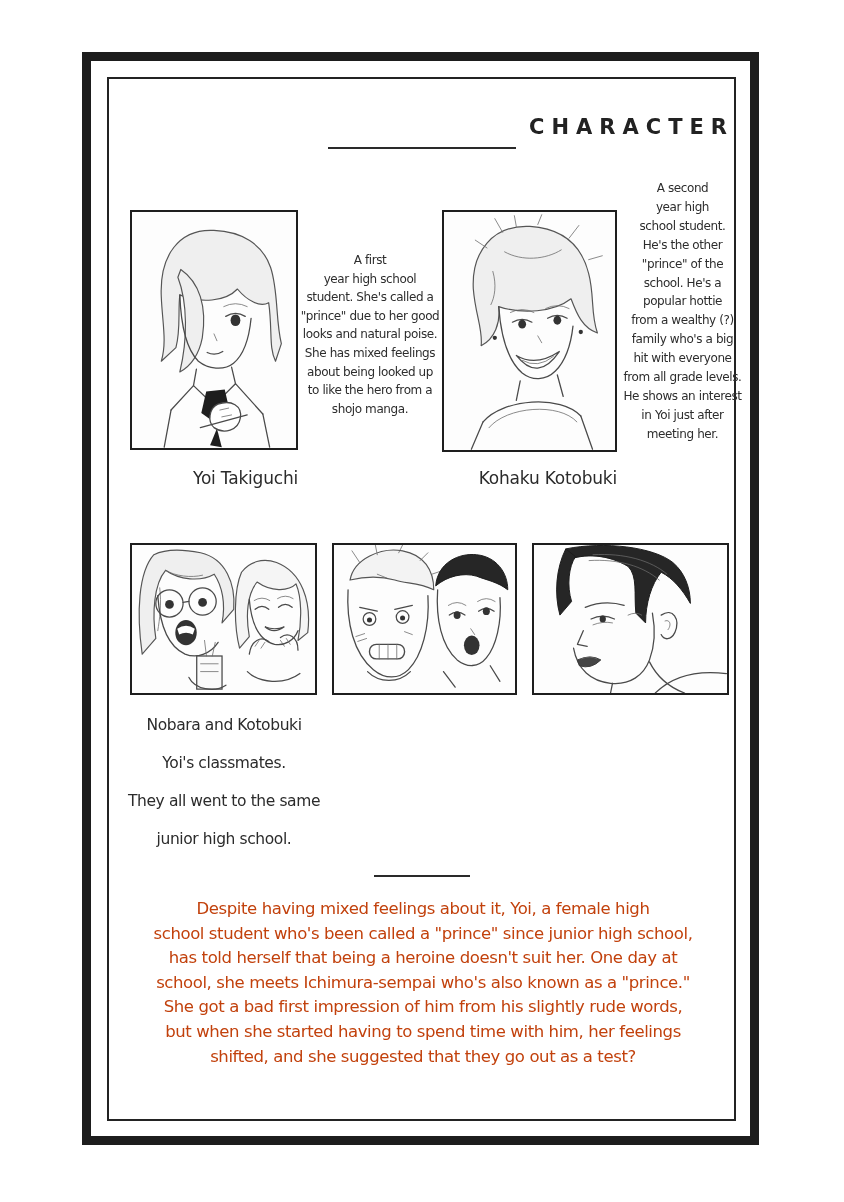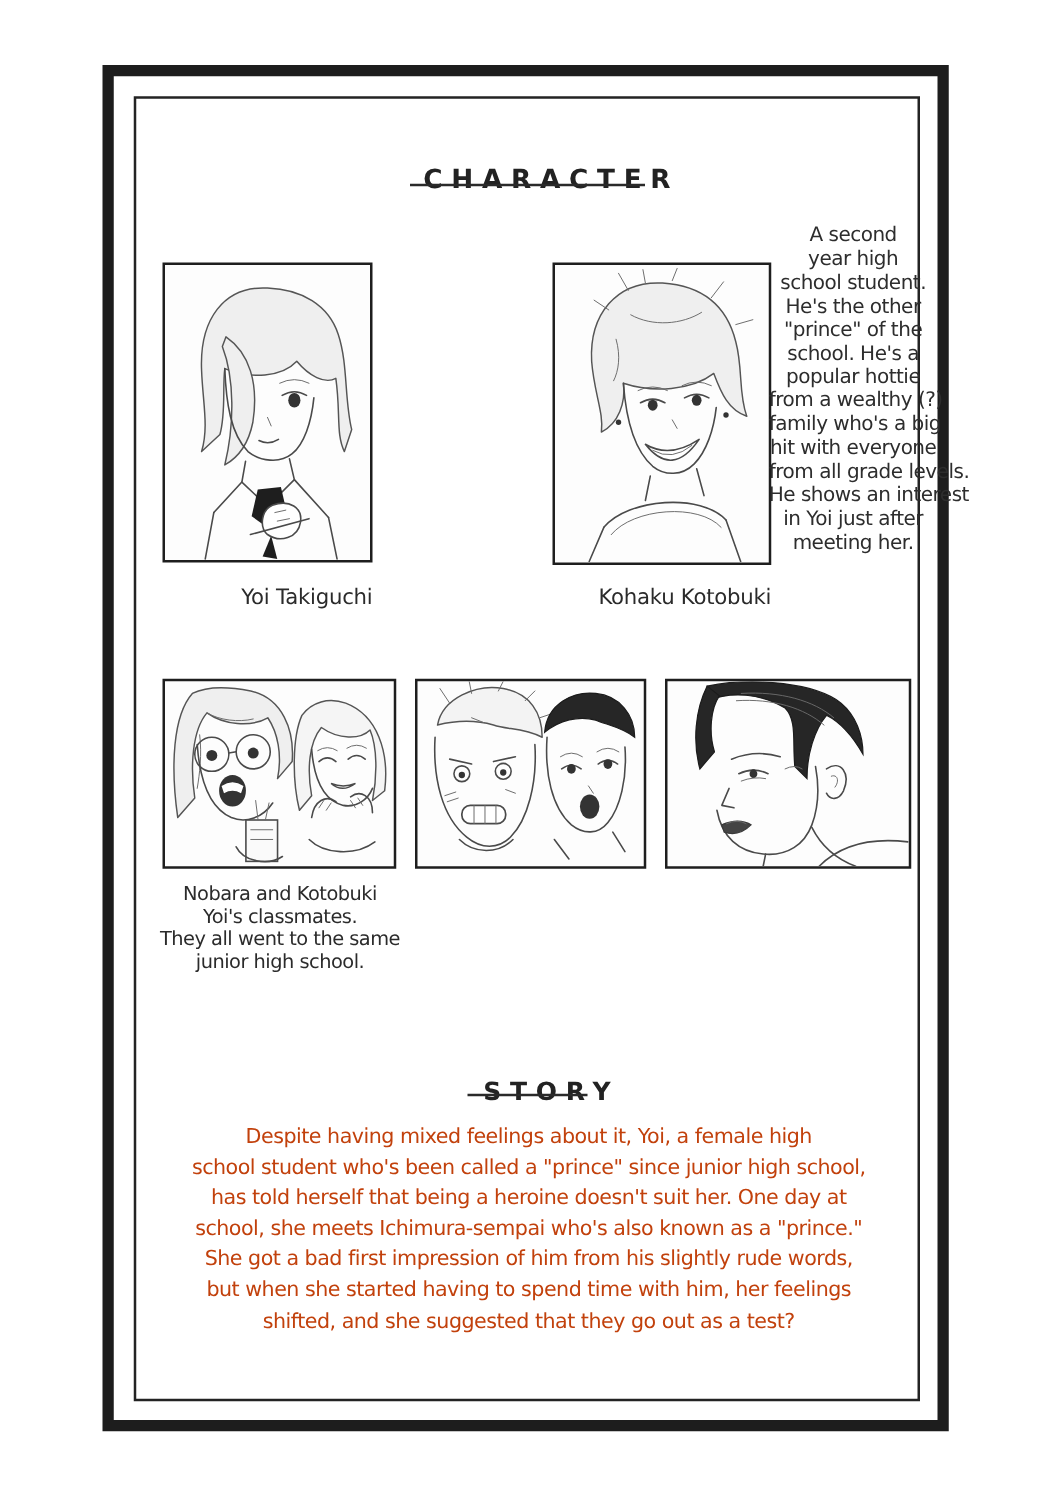--- a/index.html
+++ b/index.html
@@ -9,44 +9,44 @@
   }
   .outer-frame{
     position:absolute;left:82px;top:52px;width:677px;height:1093px;
     border:9px solid #1d1d1d;box-sizing:border-box;
   }
   .inner-frame{
     position:absolute;left:16px;top:16px;width:629px;height:1044px;
     border:2px solid #232323;box-sizing:border-box;
   }
   .section-heading{
-    position:absolute;left:0;width:100%;text-align:center;margin:16px;
+    position:absolute;left:0;width:100%;text-align:right;margin:0;
     font-size:21px;font-weight:700;letter-spacing:7px;color:#222;
     font-family:"DejaVu Sans",sans-serif;text-indent:7px;
   }
   .heading-underline{
     position:absolute;left:50%;transform:translateX(-50%);
     height:2px;background:#2a2a2a;
   }
   .portrait{
     position:absolute;border:2px solid #1e1e1e;box-sizing:border-box;
     background:#fdfdfd;overflow:hidden;
   }
   .portrait svg{display:block;width:100%;height:100%;}
   .desc{
     position:absolute;text-align:center;white-space:pre;
-    font-size:16px;line-height:18.6px;letter-spacing:-0.4px;color:#2d2d2d;
+    font-size:12px;line-height:18.6px;letter-spacing:-0.4px;color:#2d2d2d;
   }
   .char-name{
     position:absolute;text-align:right;font-size:17px;color:#2b2b2b;
     letter-spacing:-0.2px;
   }
   .caption{
     position:absolute;text-align:center;white-space:pre;
-    font-size:15.5px;line-height:18px;letter-spacing:-0.4px;color:#2b2b2b;
+    font-size:15.5px;line-height:38px;letter-spacing:-0.4px;color:#2b2b2b;
   }
   .story-text{
     position:absolute;text-align:center;white-space:pre;
     font-size:16.5px;line-height:24.6px;letter-spacing:-0.4px;color:#c2410c;
   }
   .ln{stroke:#4a4a4a;stroke-width:1.3;fill:none;stroke-linecap:round;stroke-linejoin:round;}
   .ln-thin{stroke:#6a6a6a;stroke-width:0.8;fill:none;stroke-linecap:round;}
   .hair-lt{fill:#efefef;stroke:#555;stroke-width:1.2;stroke-linejoin:round;}
   .hair-dk{fill:#262626;stroke:#1c1c1c;stroke-width:1;}
   .dark{fill:#333;stroke:none;}
@@ -75,20 +75,29 @@
           <path class="ln" d="M40,202 L63,177 L84,197 L106,175 L134,206"></path>
           <path class="ln" d="M40,202 L33,240 M134,206 L141,240"></path>
           <path d="M76,183 L95,181 L101,207 L85,215 L71,205 Z" fill="#1e1e1e"></path>
           <path d="M87,221 L92,240 L80,238 Z" fill="#1e1e1e"></path>
           <path d="M88,196 C102,191 113,198 111,210 C109,223 94,227 84,220 C77,214 79,200 88,196 Z" fill="#ffffff" stroke="#4a4a4a" stroke-width="1.3"></path>
           <path class="ln" d="M70,220 L118,207" stroke-width="2"></path>
           <path class="ln-thin" d="M90,202 l9,-2 M92,209 l10,-2"></path>
         </svg>
       </figure>
 
+      <div class="desc" style="left:186px;top:172px;width:150px;">A first
+year high school
+student. She's called a
+"prince" due to her good
+looks and natural poise.
+She has mixed feelings
+about being looked up
+to like the hero from a
+shojo manga.</div>
 
       <figure class="portrait" style="left:333px;top:131px;width:175px;height:242px;margin:0;">
         <svg viewBox="0 0 175 242">
           <path class="hair-lt" d="M88,14 C50,12 28,40 30,78 C32,104 40,120 38,136 C52,129 58,112 56,96 C80,104 112,102 130,88 C136,104 142,118 157,123 C150,104 154,84 148,62 C140,30 118,16 88,14 Z"></path>
           <path class="ln-thin" d="M60,20 L52,6 M96,12 L100,2 M128,26 L138,13 M44,36 L32,28 M148,48 L162,44 M74,14 L72,3"></path>
           <path class="ln-thin" d="M62,40 C80,50 104,48 120,38 M50,60 C54,74 52,86 48,94"></path>
           <path class="ln" d="M56,96 C58,124 64,150 80,164 C90,172 104,172 114,162 C124,152 130,134 132,116"></path>
           <path class="ln" d="M70,112 Q80,106 90,112"></path>
           <ellipse class="dark" cx="80" cy="114" rx="4" ry="4.5"></ellipse>
           <path class="ln" d="M106,108 Q116,102 126,108"></path>
@@ -195,21 +204,20 @@
           <path class="ln" d="M80,142 L78,152 M118,120 C126,136 138,146 154,152"></path>
           <path class="ln" d="M124,152 C140,136 164,128 197,132"></path>
         </svg>
       </figure>
 
       <div class="caption" style="left:5px;top:627px;width:220px;">Nobara and Kotobuki
 Yoi's classmates.
 They all went to the same
 junior high school.</div>
 
-      <h2 class="section-heading" style="top:766px;font-size:20px;">STORY</h2>
       <div class="heading-underline" style="top:796px;width:96px;"></div>
 
       <div class="story-text" style="left:14px;top:818px;width:600px;">Despite having mixed feelings about it, Yoi, a female high
 school student who's been called a "prince" since junior high school,
 has told herself that being a heroine doesn't suit her. One day at
 school, she meets Ichimura-sempai who's also known as a "prince."
 She got a bad first impression of him from his slightly rude words,
 but when she started having to spend time with him, her feelings
 shifted, and she suggested that they go out as a test?</div>
 

